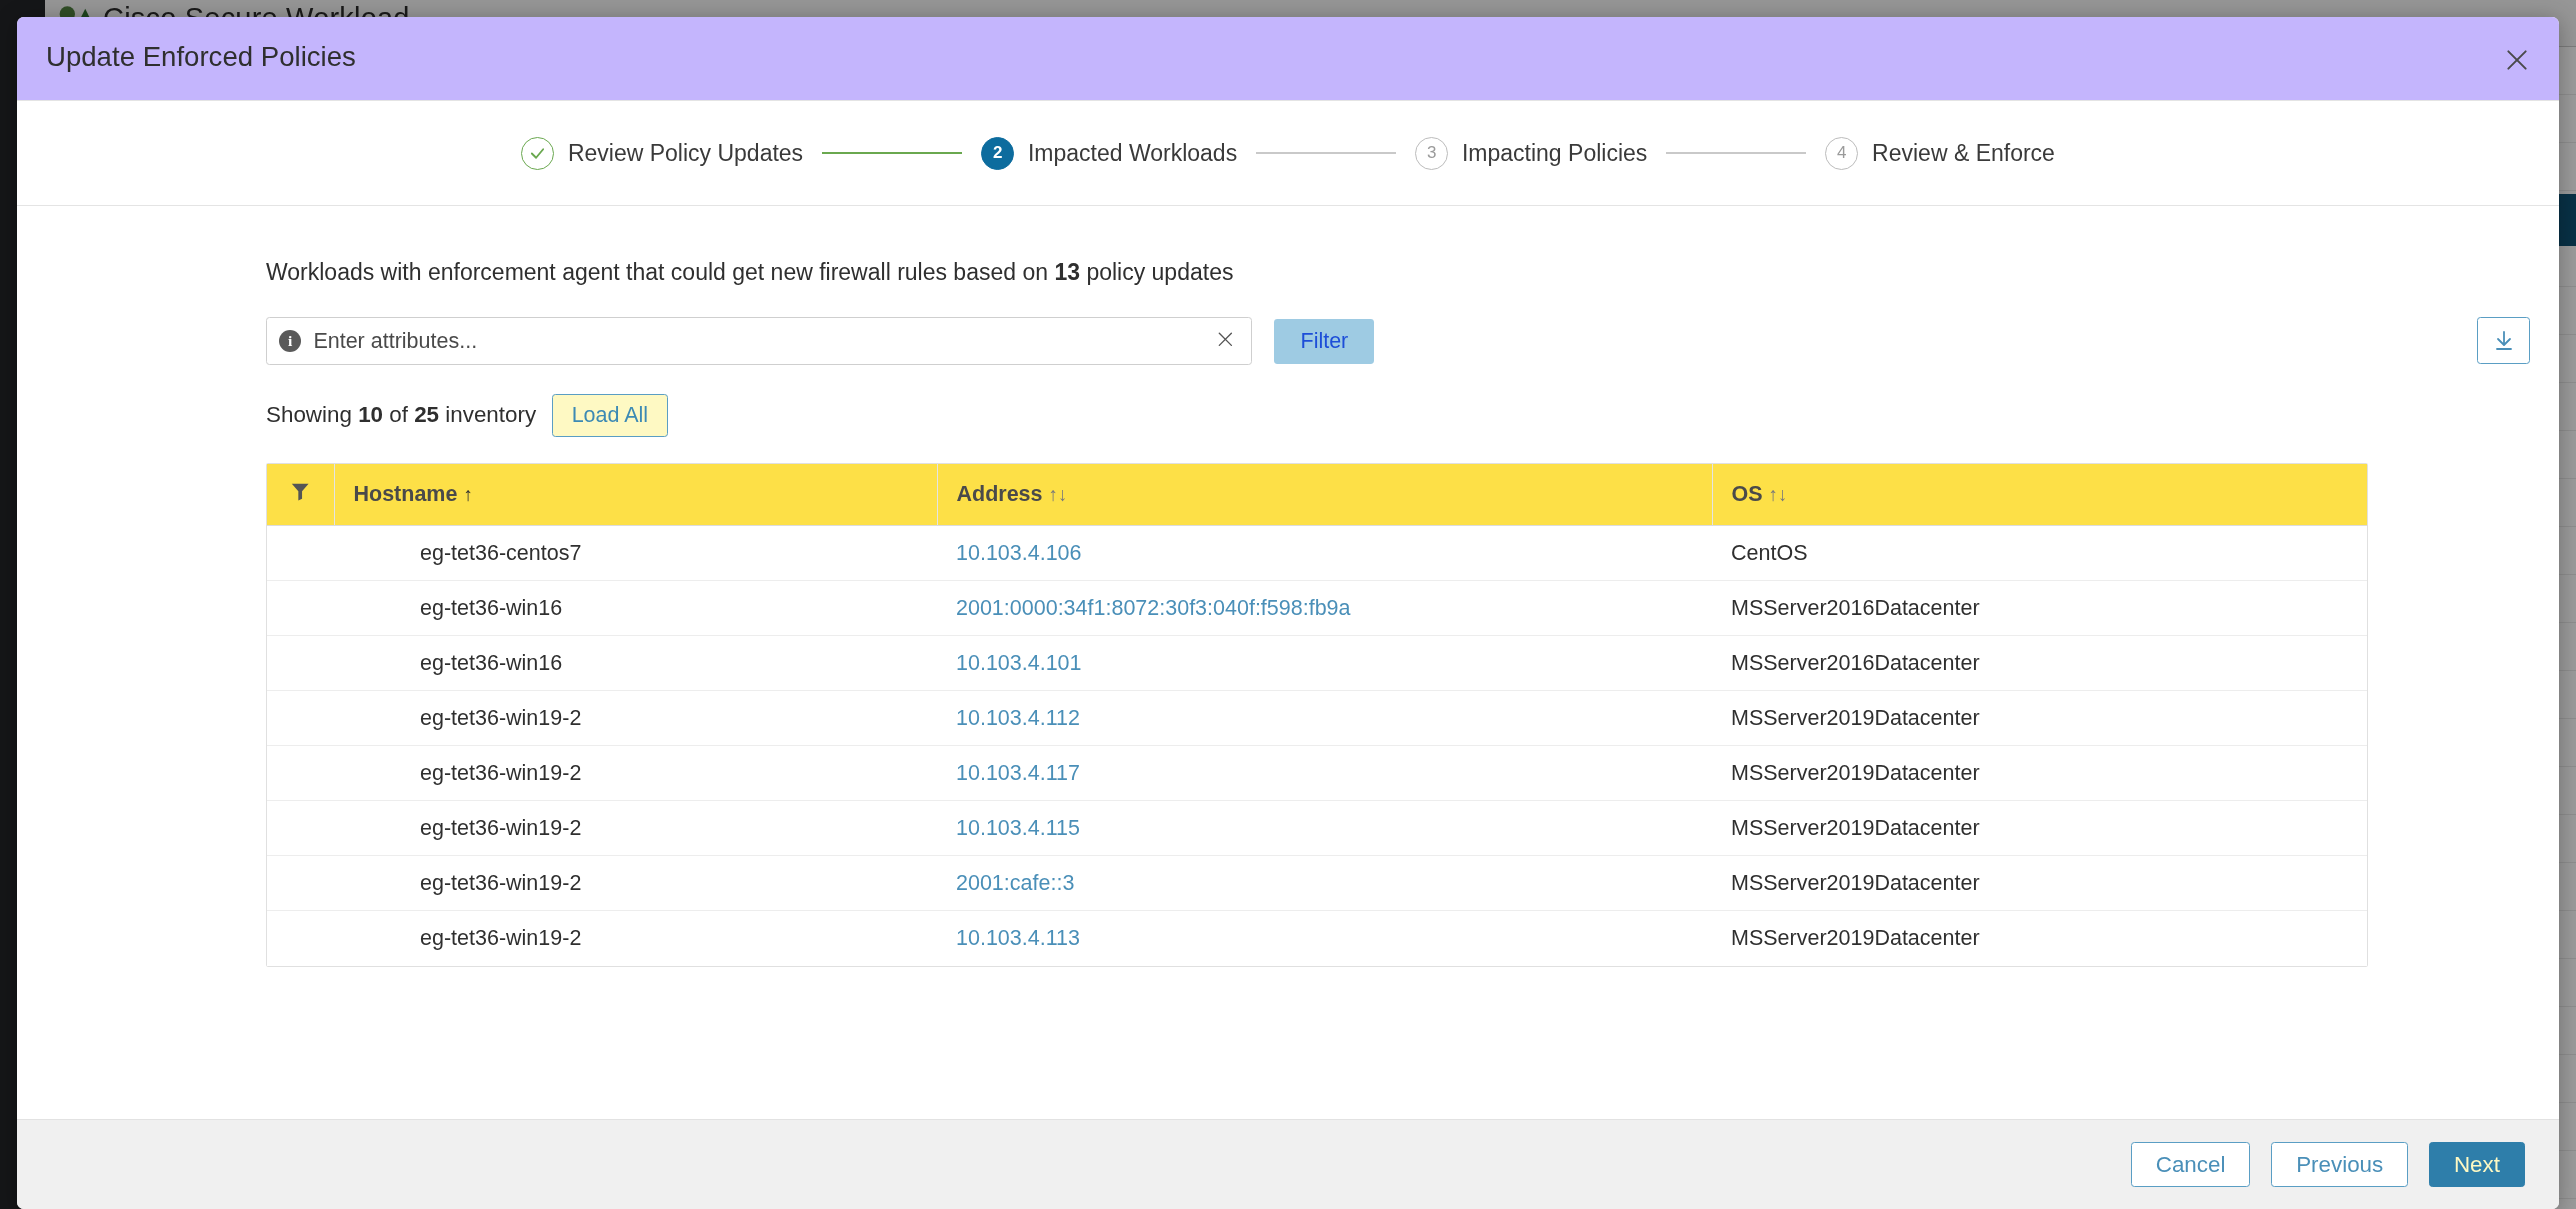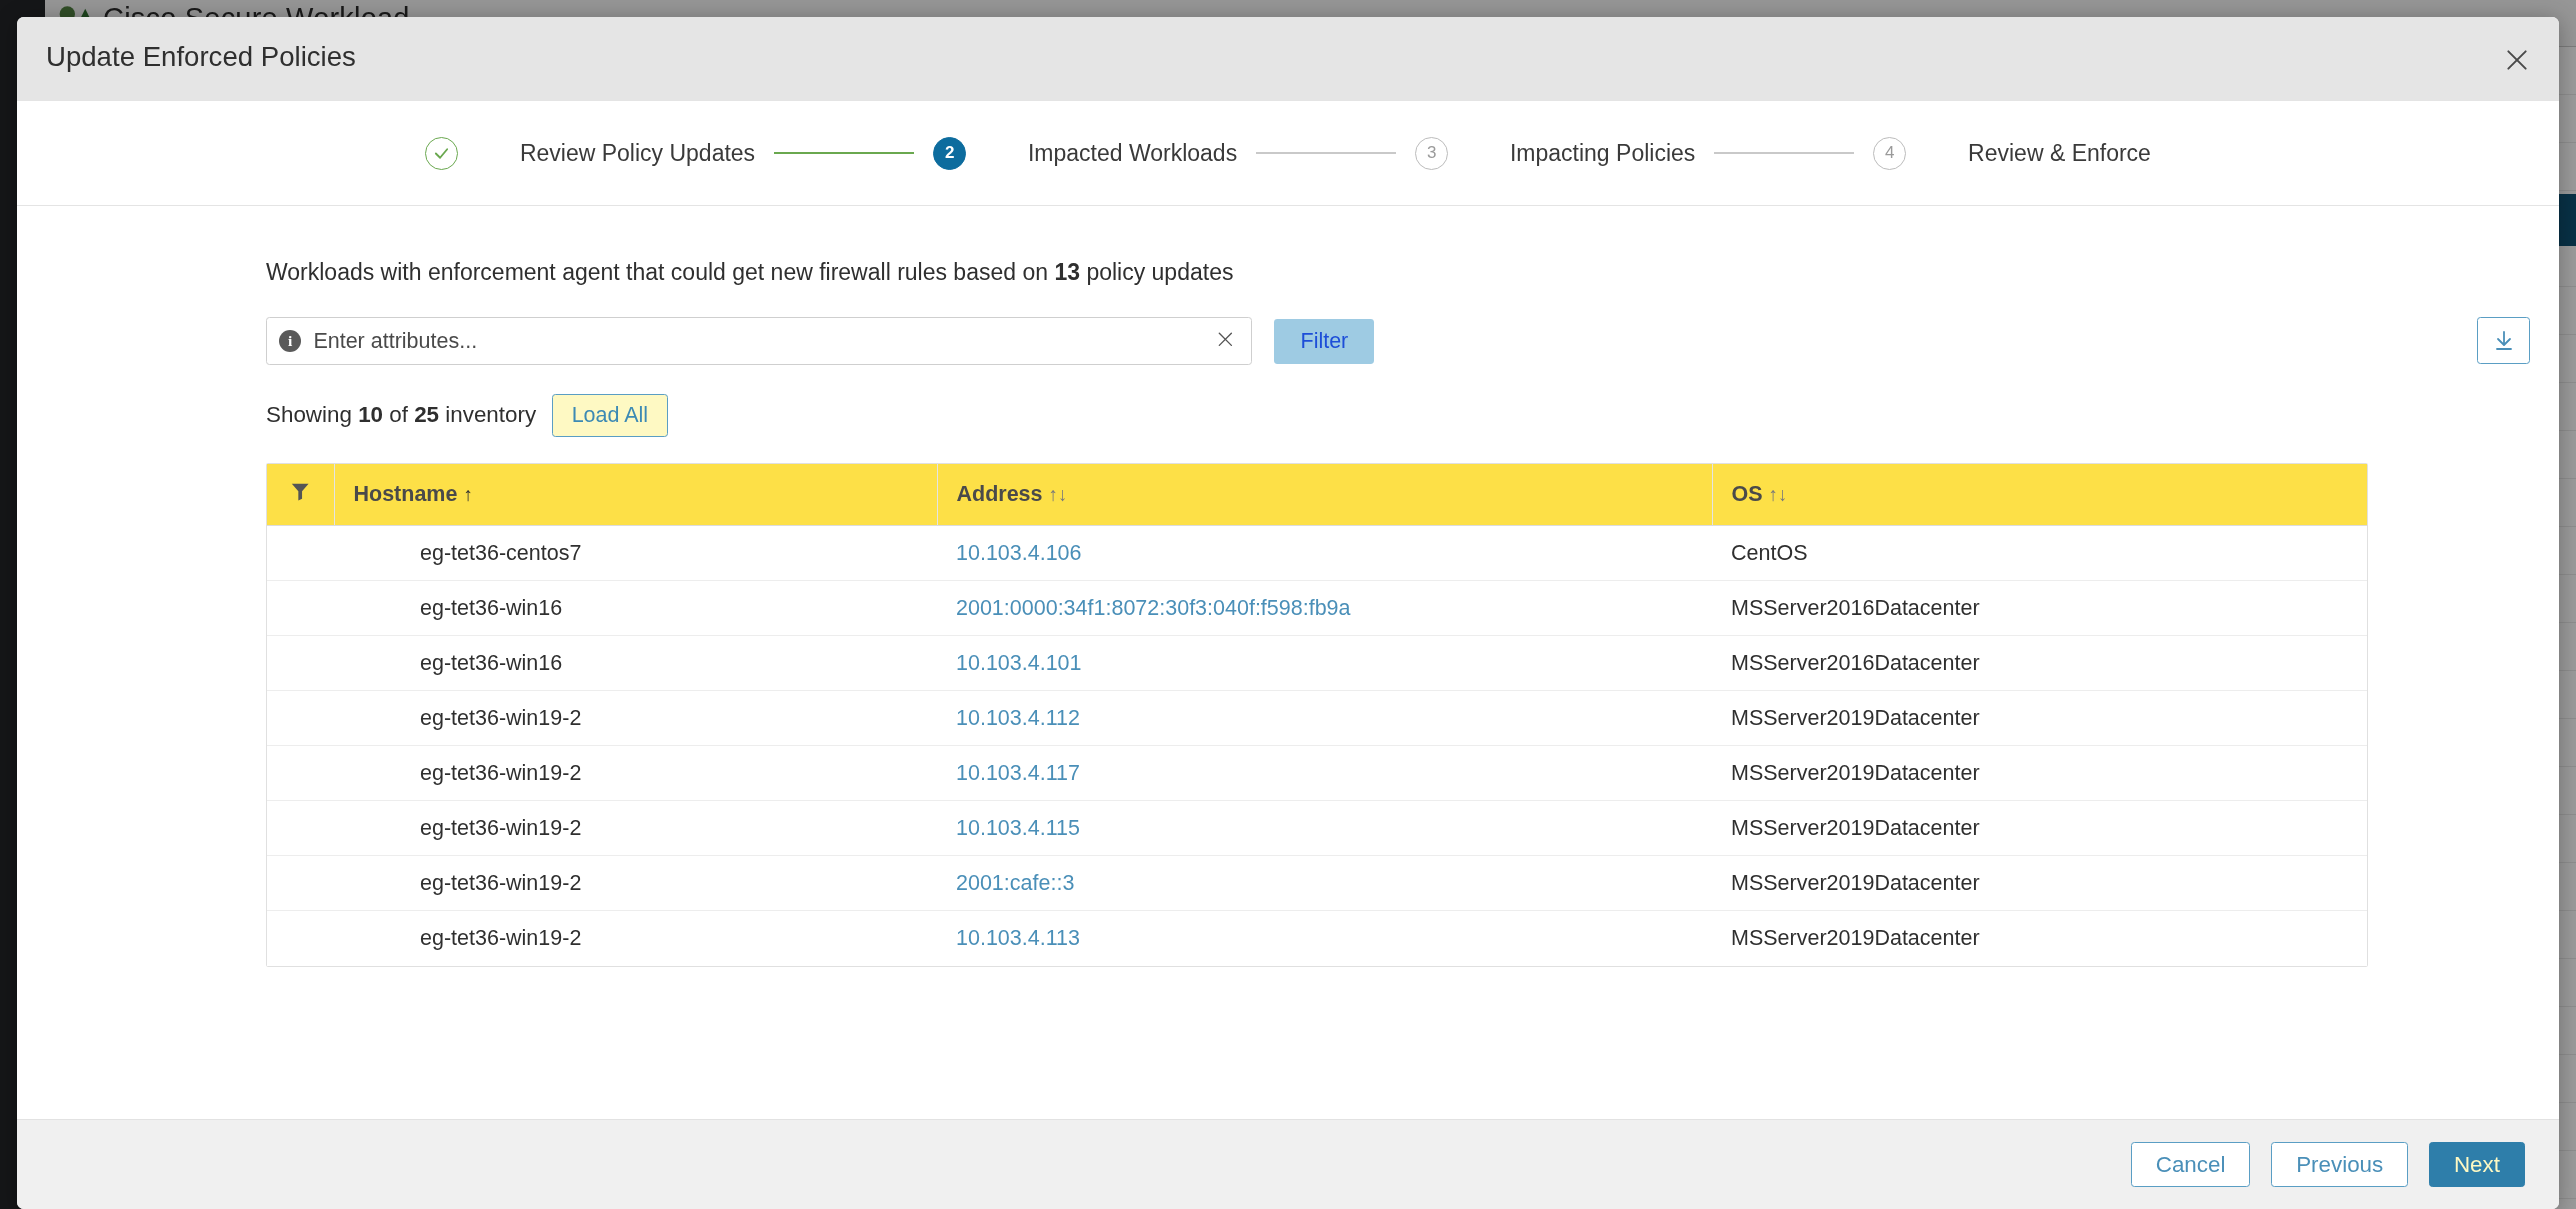--- a/index.html
+++ b/index.html
@@ -55,21 +55,21 @@
     border-radius: 6.9px;
     box-shadow: 0 3.4px 22.4px rgba(0,0,0,0.30);
     display: flex; flex-direction: column;
     overflow: hidden;
   }
 
   .modal-header {
     height: 84px;
     flex: 0 0 84px;
     position: relative;
-    background: #e5e5e5;
+    background: #c4b5fd;
     border-bottom: 0.9px solid #e4e4e4;
   }
   .modal-title {
     position: absolute; left: 29px; top: 24px;
     font-size: 27.6px; color: #2f2f2f; font-weight: 400;
   }
   .close-btn {
     position: absolute; right: 19px; top: 19px;
     width: 47px; height: 47px;
     display: flex; align-items: center; justify-content: center;
@@ -78,21 +78,21 @@
   .close-btn svg { width: 26px; height: 26px; }
 
   
   .stepper-bar {
     flex: 0 0 105px;
     display: flex; align-items: center; justify-content: center;
     border-bottom: 0.9px solid #e4e4e4;
     background: #ffffff;
   }
   .stepper { display: flex; align-items: center; }
-  .step { display: flex; align-items: center; gap: 48px; }
+  .step { display: flex; align-items: center; }
   .step-circle {
     width: 33px; height: 33px; border-radius: 50%;
     display: flex; align-items: center; justify-content: center;
     font-size: 17px; flex: 0 0 33px;
   }
   .step-circle.done {
     border: 1.7px solid #6aa84f; color: #6aa84f; background: #fff;
   }
   .step-circle.done svg { width: 17px; height: 17px; }
   .step-circle.active {

